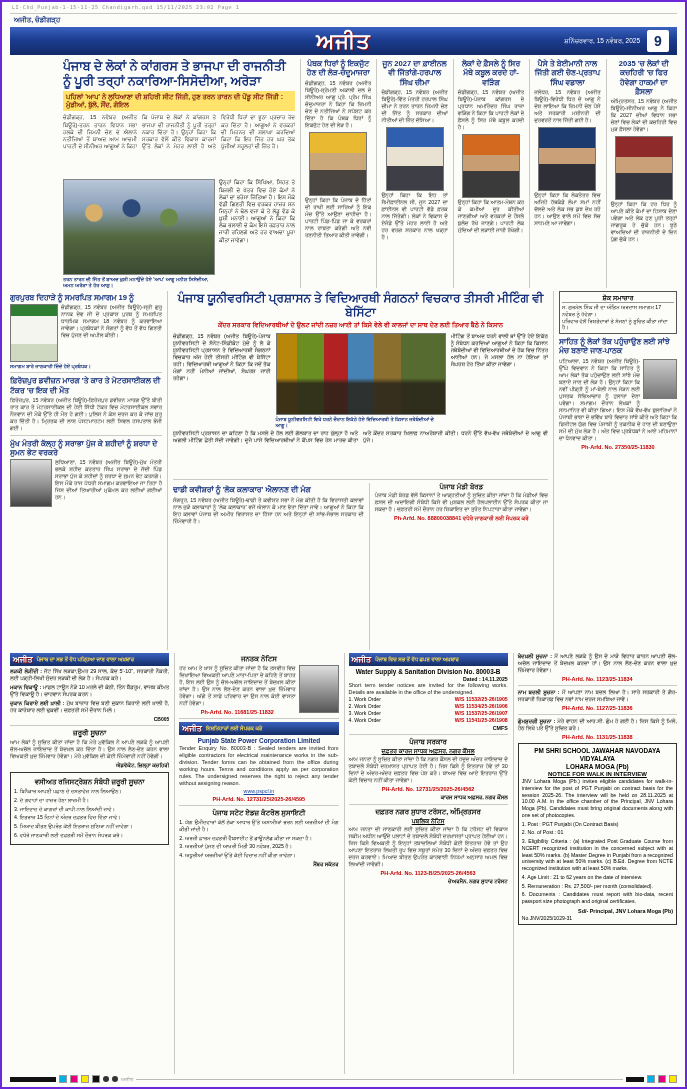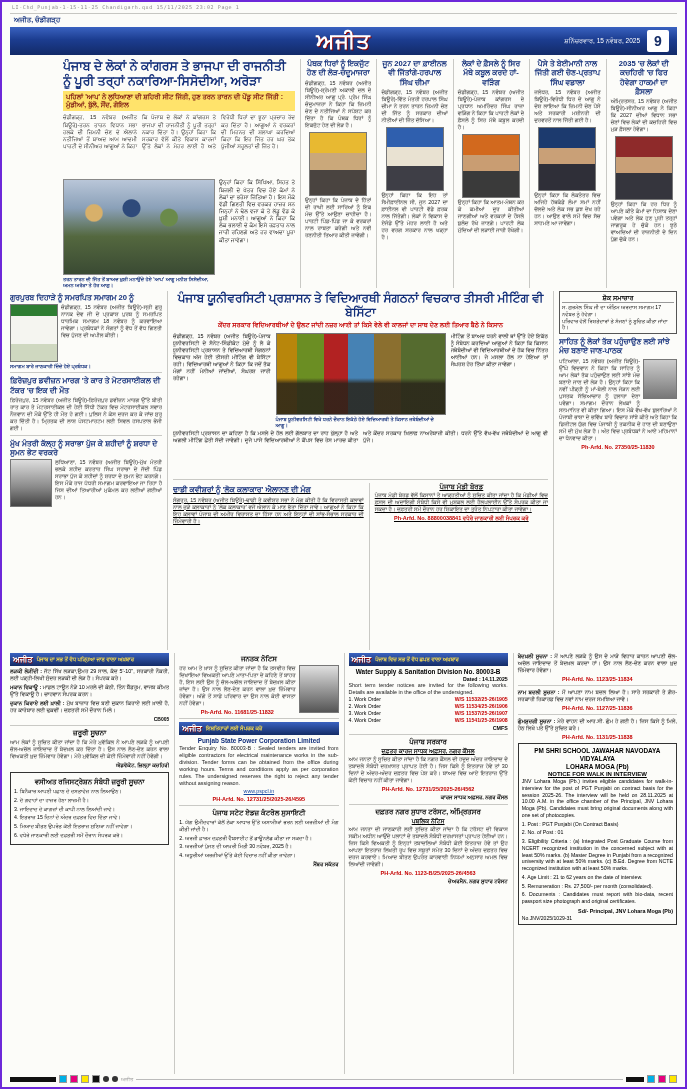--- a/index.html
+++ b/index.html
@@ -64,21 +64,21 @@
   .pu-h { font-size:12px; font-weight:bold; color:#132f7a; line-height:1.18; text-align:center; }
   .pu-k { color:#c40000; font-size:6.4px; font-weight:bold; text-align:center; margin:2px 0; line-height:1.25; }
   .pu-row { display:flex; gap:5px; margin-top:2px; }
   .pu-side { flex:1; font-size:5.4px; line-height:1.3; text-align:justify; overflow:hidden; }
   .pu-photo-wrap { width:170px; flex:none; }
   .pu-photo { height:82px; border:1px solid #777;
     background:
       linear-gradient(180deg, transparent 0 55%, rgba(40,35,25,.85) 62% 100%),
       linear-gradient(90deg,#b8860b 0 12%,#6b8e23 12% 28%,#b22222 28% 42%,#4682b4 42% 58%,#8b6f2f 58% 74%,#556b2f 74% 100%); }
   .pu-more { column-count:2; column-gap:5px; font-size:5.4px; line-height:1.3; text-align:justify; margin-top:2px; height:46px; overflow:hidden; }
-  .mid2 { display:flex; gap:5px; flex:1; min-height:0;text-decoration:underline; }
+  .mid2 { display:flex; gap:5px; flex:1; min-height:0; }
   .mid2a { flex:1.1; overflow:hidden; }
   .mid2b { flex:1; overflow:hidden; border-left:1px solid #c9c9c5; padding-left:5px; }
   .mandi-t { text-align:center; font-weight:bold; font-size:7px; color:#111; margin-bottom:1px; }
   .mright { width:118px; flex:none; overflow:hidden; }
   .obit { border:1px solid #555; padding:2px; margin-bottom:3px; }
   .obit-t { text-align:center; font-weight:bold; font-size:6.4px; border-bottom:1px solid #999; margin-bottom:1px; }
   .obit-l { font-size:5.2px; line-height:1.3; }
   .author-photo { float:right; width:34px; height:40px; border:1px solid #777; margin:1px 0 2px 3px;
     background:linear-gradient(180deg,#ccc,#777); }
 
@@ -184,21 +184,21 @@
       <div class="tc-h">2035 'ਚ ਲੋਕਾਂ ਦੀ ਕਚਹਿਰੀ 'ਚ ਫਿਰ ਹੋਵੇਗਾ ਹਾਕਮਾਂ ਦਾ ਫ਼ੈਸਲਾ</div>
       <div class="body-t">ਅੰਮ੍ਰਿਤਸਰ, 15 ਨਵੰਬਰ (ਅਜੀਤ ਬਿਊਰੋ)-ਸੀਨੀਅਰ ਆਗੂ ਨੇ ਕਿਹਾ ਕਿ 2027 ਦੀਆਂ ਵਿਧਾਨ ਸਭਾ ਚੋਣਾਂ ਵਿਚ ਲੋਕਾਂ ਦੀ ਕਚਹਿਰੀ ਵਿਚ ਮੁੜ ਫ਼ੈਸਲਾ ਹੋਵੇਗਾ।</div>
       <div class="tc-photo p5"></div>
       <div class="body-t">ਉਨ੍ਹਾਂ ਕਿਹਾ ਕਿ ਹਰ ਧਿਰ ਨੂੰ ਆਪਣੇ ਕੀਤੇ ਕੰਮਾਂ ਦਾ ਹਿਸਾਬ ਦੇਣਾ ਪਵੇਗਾ ਅਤੇ ਲੋਕ ਹੁਣ ਪੂਰੀ ਤਰ੍ਹਾਂ ਜਾਗਰੂਕ ਹੋ ਚੁੱਕੇ ਹਨ। ਝੂਠੇ ਵਾਅਦਿਆਂ ਦੀ ਰਾਜਨੀਤੀ ਦੇ ਦਿਨ ਪੁੱਗ ਚੁੱਕੇ ਹਨ।</div>
     </div>
   </div>
 
   <div class="band-mid">
 
     <div class="mleft">
-      <div class="art-h">ਗੁਰਪੁਰਬ ਦਿਹਾੜੇ ਨੂੰ ਸਮਰਪਿਤ ਸਮਾਗਮ 20 ਨੂੰ</div>
+      <div class="art-h">ਗੁਰਪੁਰਬ ਦਿਹਾੜੇ ਨੂੰ ਸਮਰਪਿਤ ਸਮਾਗਮ 19 ਨੂੰ</div>
       <div class="mrow">
         <div class="cleric-photo"></div>
         <div class="body-t">ਚੰਡੀਗੜ੍ਹ, 15 ਨਵੰਬਰ (ਅਜੀਤ ਬਿਊਰੋ)-ਸ੍ਰੀ ਗੁਰੂ ਨਾਨਕ ਦੇਵ ਜੀ ਦੇ ਪ੍ਰਕਾਸ਼ ਪੁਰਬ ਨੂੰ ਸਮਰਪਿਤ ਧਾਰਮਿਕ ਸਮਾਗਮ 18 ਨਵੰਬਰ ਨੂੰ ਕਰਵਾਇਆ ਜਾਵੇਗਾ। ਪ੍ਰਬੰਧਕਾਂ ਨੇ ਸੰਗਤਾਂ ਨੂੰ ਵੱਧ ਤੋਂ ਵੱਧ ਗਿਣਤੀ ਵਿਚ ਪੁੱਜਣ ਦੀ ਅਪੀਲ ਕੀਤੀ।</div>
       </div>
       <div class="cap">ਸਮਾਗਮ ਬਾਰੇ ਜਾਣਕਾਰੀ ਦਿੰਦੇ ਹੋਏ ਪ੍ਰਬੰਧਕ।</div>
       <div class="divider"></div>
       <div class="art-h">ਫ਼ਿਰੋਜ਼ਪੁਰ ਡਵੀਜ਼ਨ ਮਾਰਗ 'ਤੇ ਕਾਰ ਤੇ ਮੋਟਰਸਾਈਕਲ ਦੀ ਟੱਕਰ 'ਚ ਇਕ ਦੀ ਮੌਤ</div>
       <div class="body-t">ਫ਼ਿਰੋਜ਼ਪੁਰ, 15 ਨਵੰਬਰ (ਅਜੀਤ ਬਿਊਰੋ)-ਫ਼ਿਰੋਜ਼ਪੁਰ ਡਵੀਜ਼ਨ ਮਾਰਗ ਉੱਤੇ ਬੀਤੀ ਰਾਤ ਕਾਰ ਤੇ ਮੋਟਰਸਾਈਕਲ ਦੀ ਹੋਈ ਸਿੱਧੀ ਟੱਕਰ ਵਿਚ ਮੋਟਰਸਾਈਕਲ ਸਵਾਰ ਨੌਜਵਾਨ ਦੀ ਮੌਕੇ ਉੱਤੇ ਹੀ ਮੌਤ ਹੋ ਗਈ। ਪੁਲਿਸ ਨੇ ਕੇਸ ਦਰਜ ਕਰ ਕੇ ਜਾਂਚ ਸ਼ੁਰੂ ਕਰ ਦਿੱਤੀ ਹੈ। ਮ੍ਰਿਤਕ ਦੀ ਲਾਸ਼ ਪੋਸਟਮਾਰਟਮ ਲਈ ਸਿਵਲ ਹਸਪਤਾਲ ਭੇਜੀ ਗਈ।</div>
       <div class="divider"></div>
       <div class="art-h">ਮੁੱਖ ਮੰਤਰੀ ਕੱਲ੍ਹ ਨੂੰ ਸਰਾਭਾ ਪੁੱਜ ਕੇ ਸ਼ਹੀਦਾਂ ਨੂੰ ਸ਼ਰਧਾ ਦੇ ਸੁਮਨ ਭੇਟ ਵਰਕਰੇ</div>

